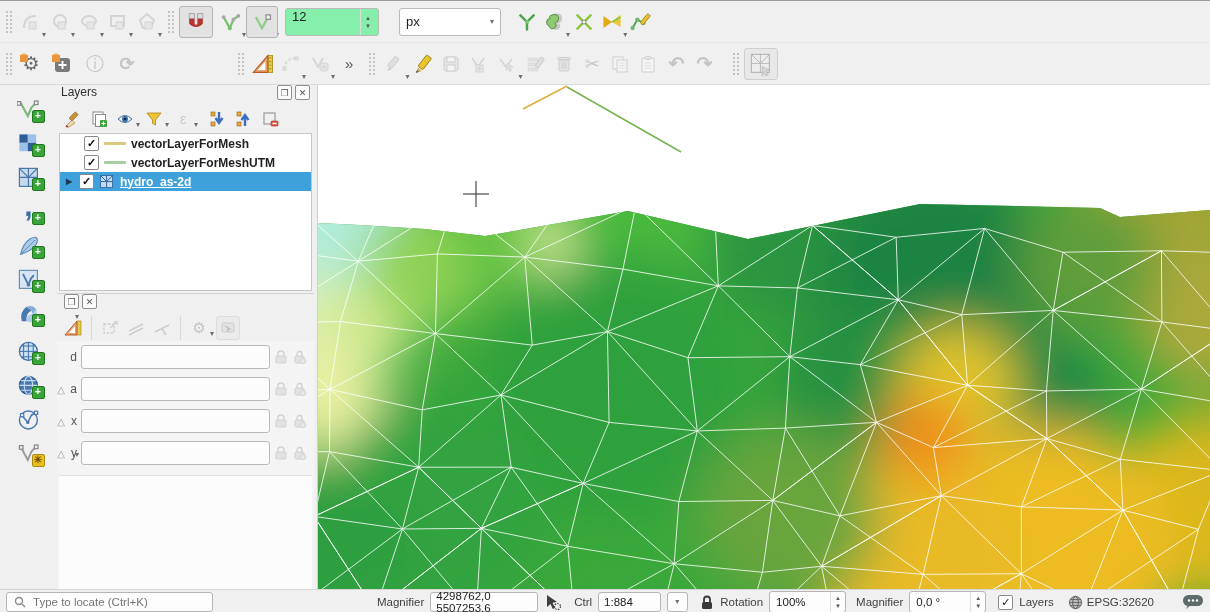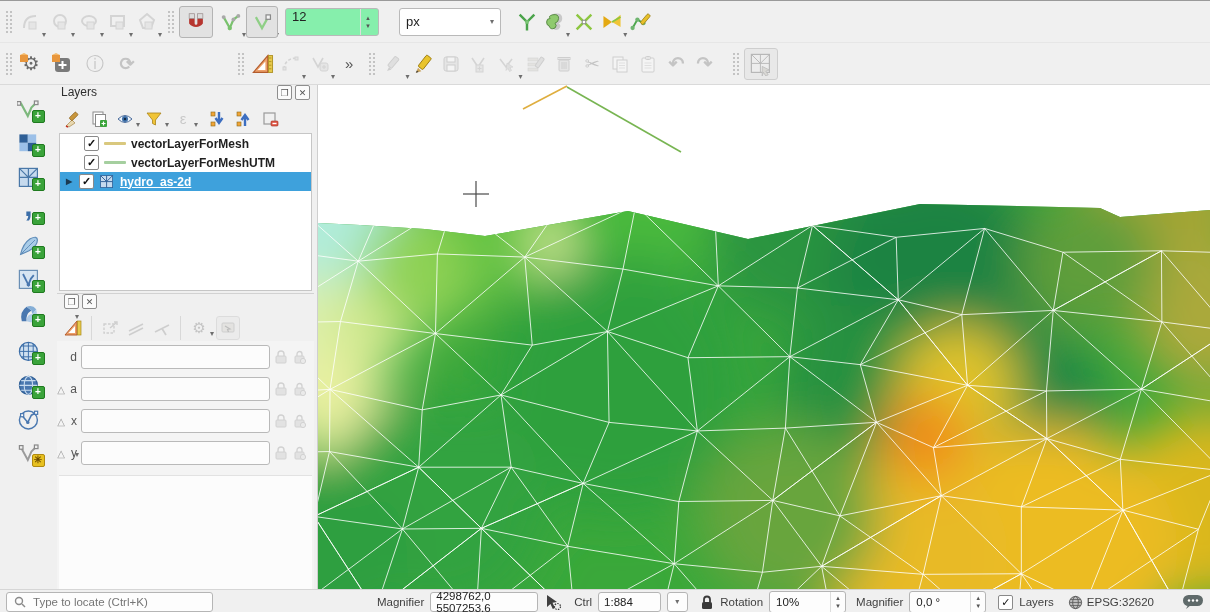--- a/index.html
+++ b/index.html
@@ -1003,21 +1003,21 @@
     <span class="caret" style="align-self:center;margin:0">▾</span>
   </div>
   <div style="display:flex;margin-left:6px">
     <svg width="14" height="15">
         <rect x="2" y="7" width="10" height="7" rx="1.5" fill="#3a3a3a"></rect>
         <path d="M4 7 V4.5 a3 3 0 0 1 6 0 V7" fill="none" stroke="#3a3a3a" stroke-width="1.8"></path>
       </svg>
   </div>
   <span class="slabel">Rotation</span>
   <div class="sspin">
-    <span class="v">10%</span>
+    <span class="v">100%</span>
     <div class="spincol">
       <span>▲</span>
       <span>▼</span>
     </div>
   </div>
   <span class="slabel" style="margin-left:4px">Magnifier</span>
   <div class="sspin">
     <span class="v">0,0 °</span>
     <div class="spincol">
       <span>▲</span>

